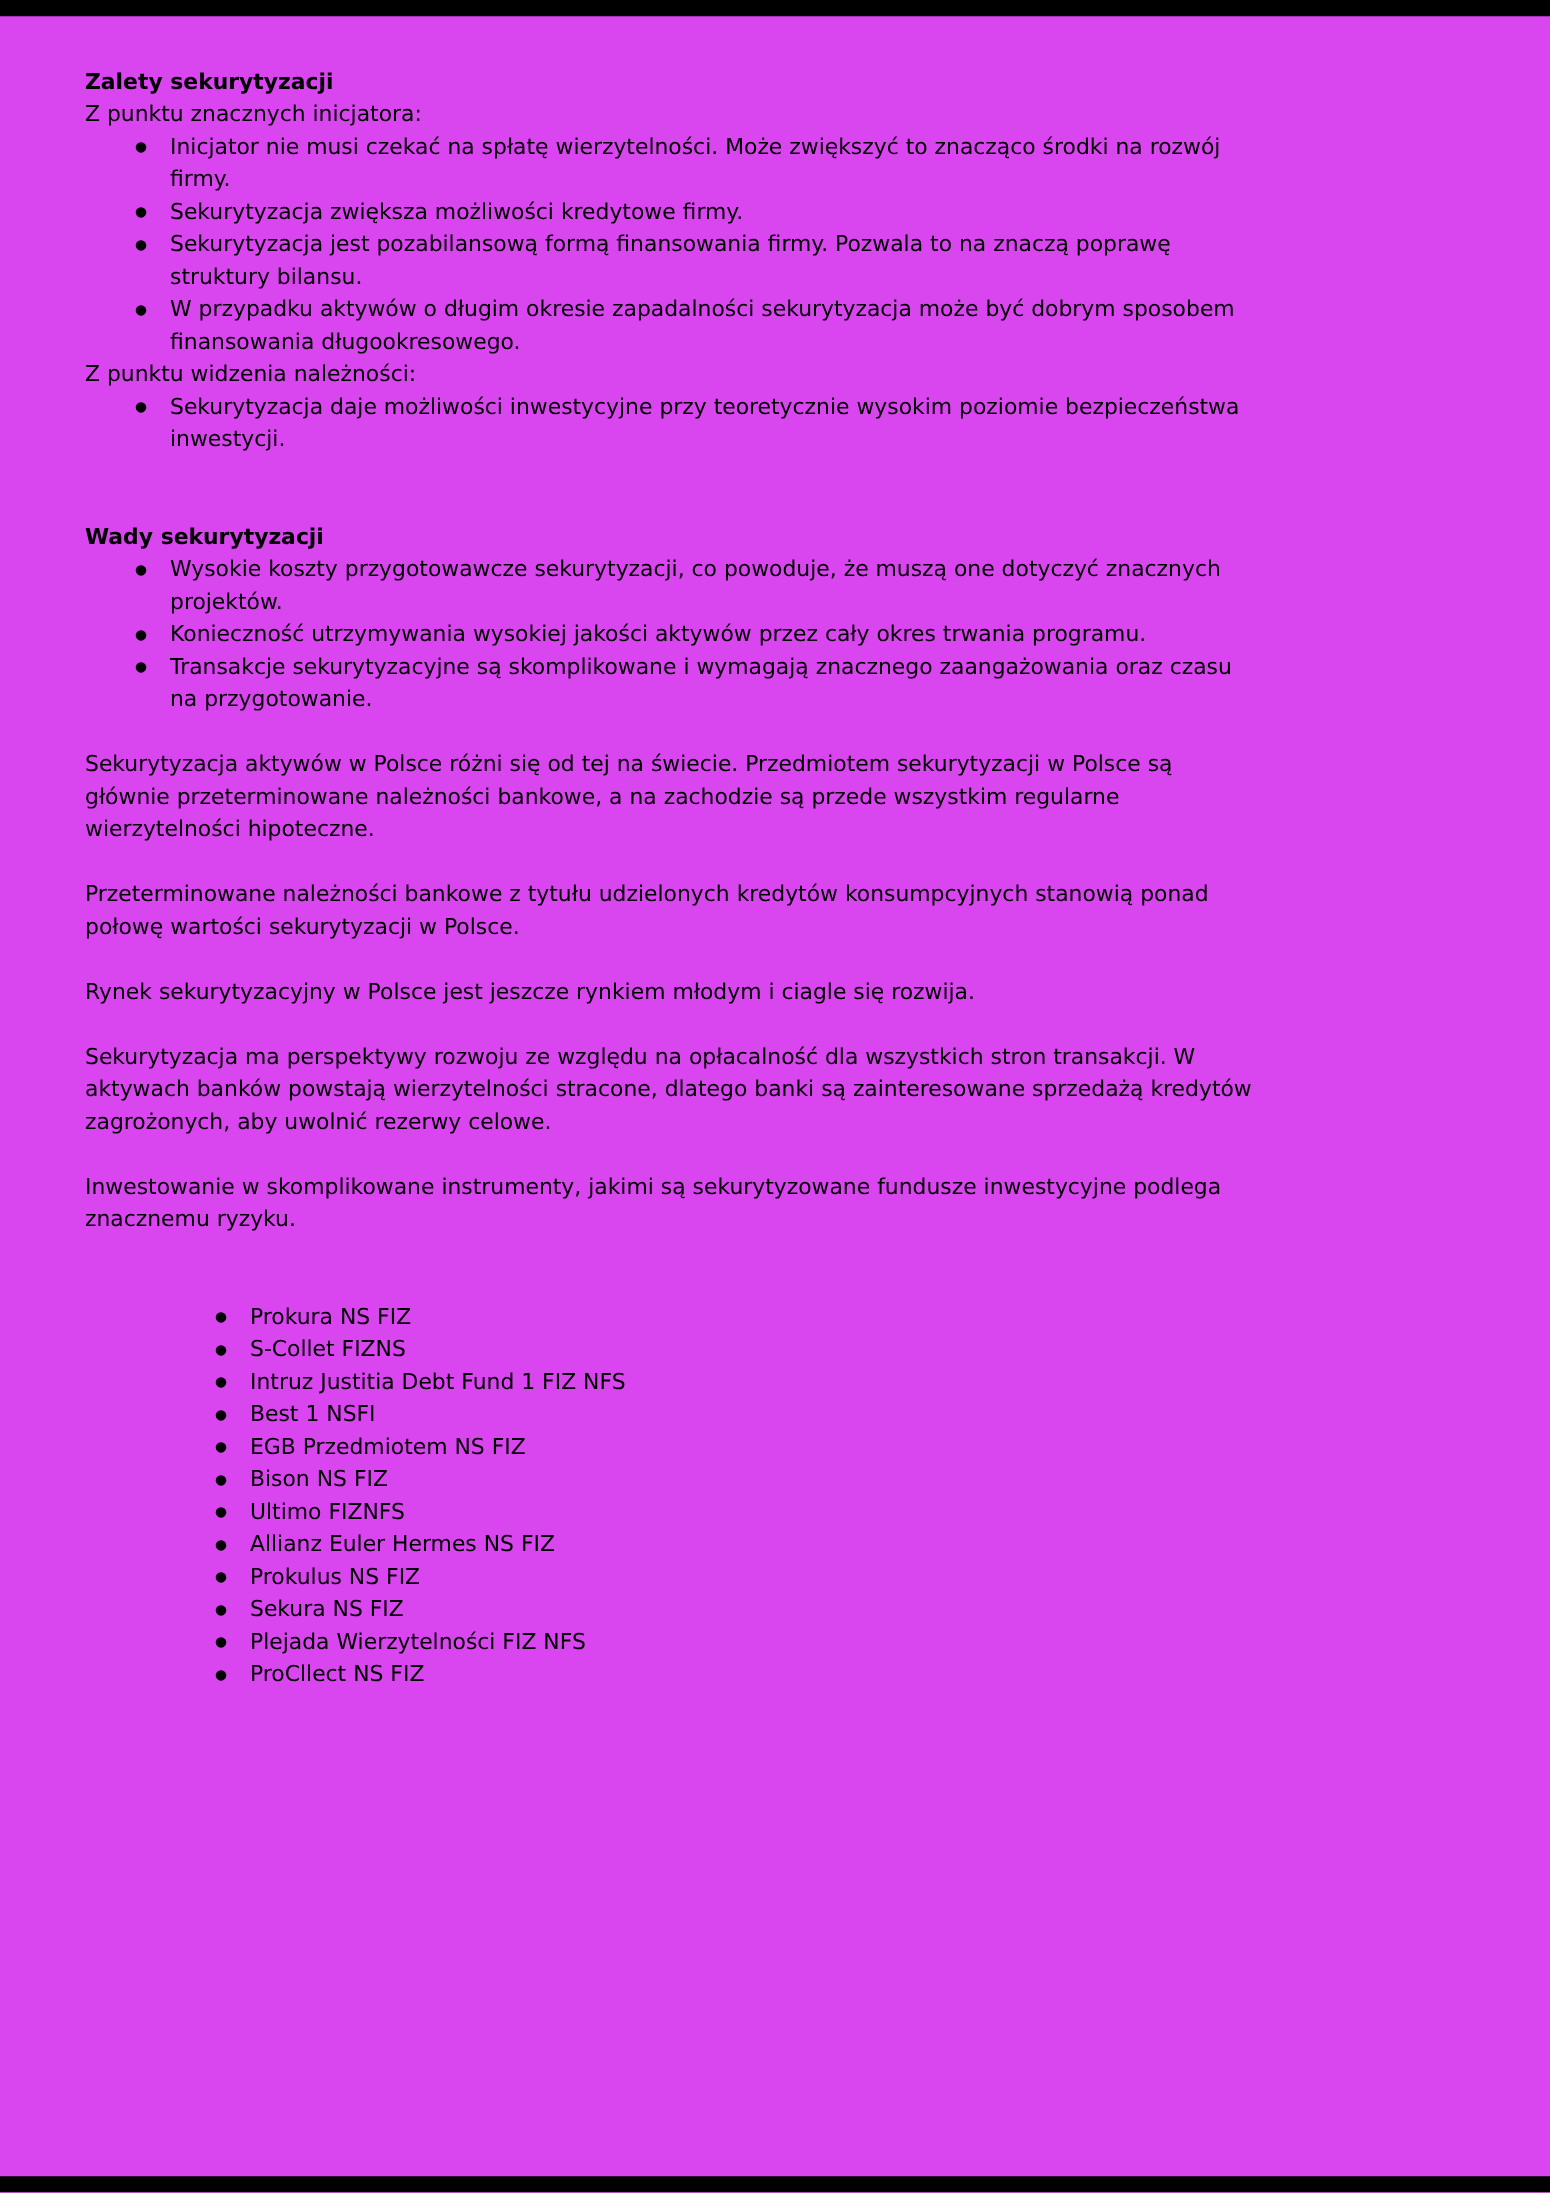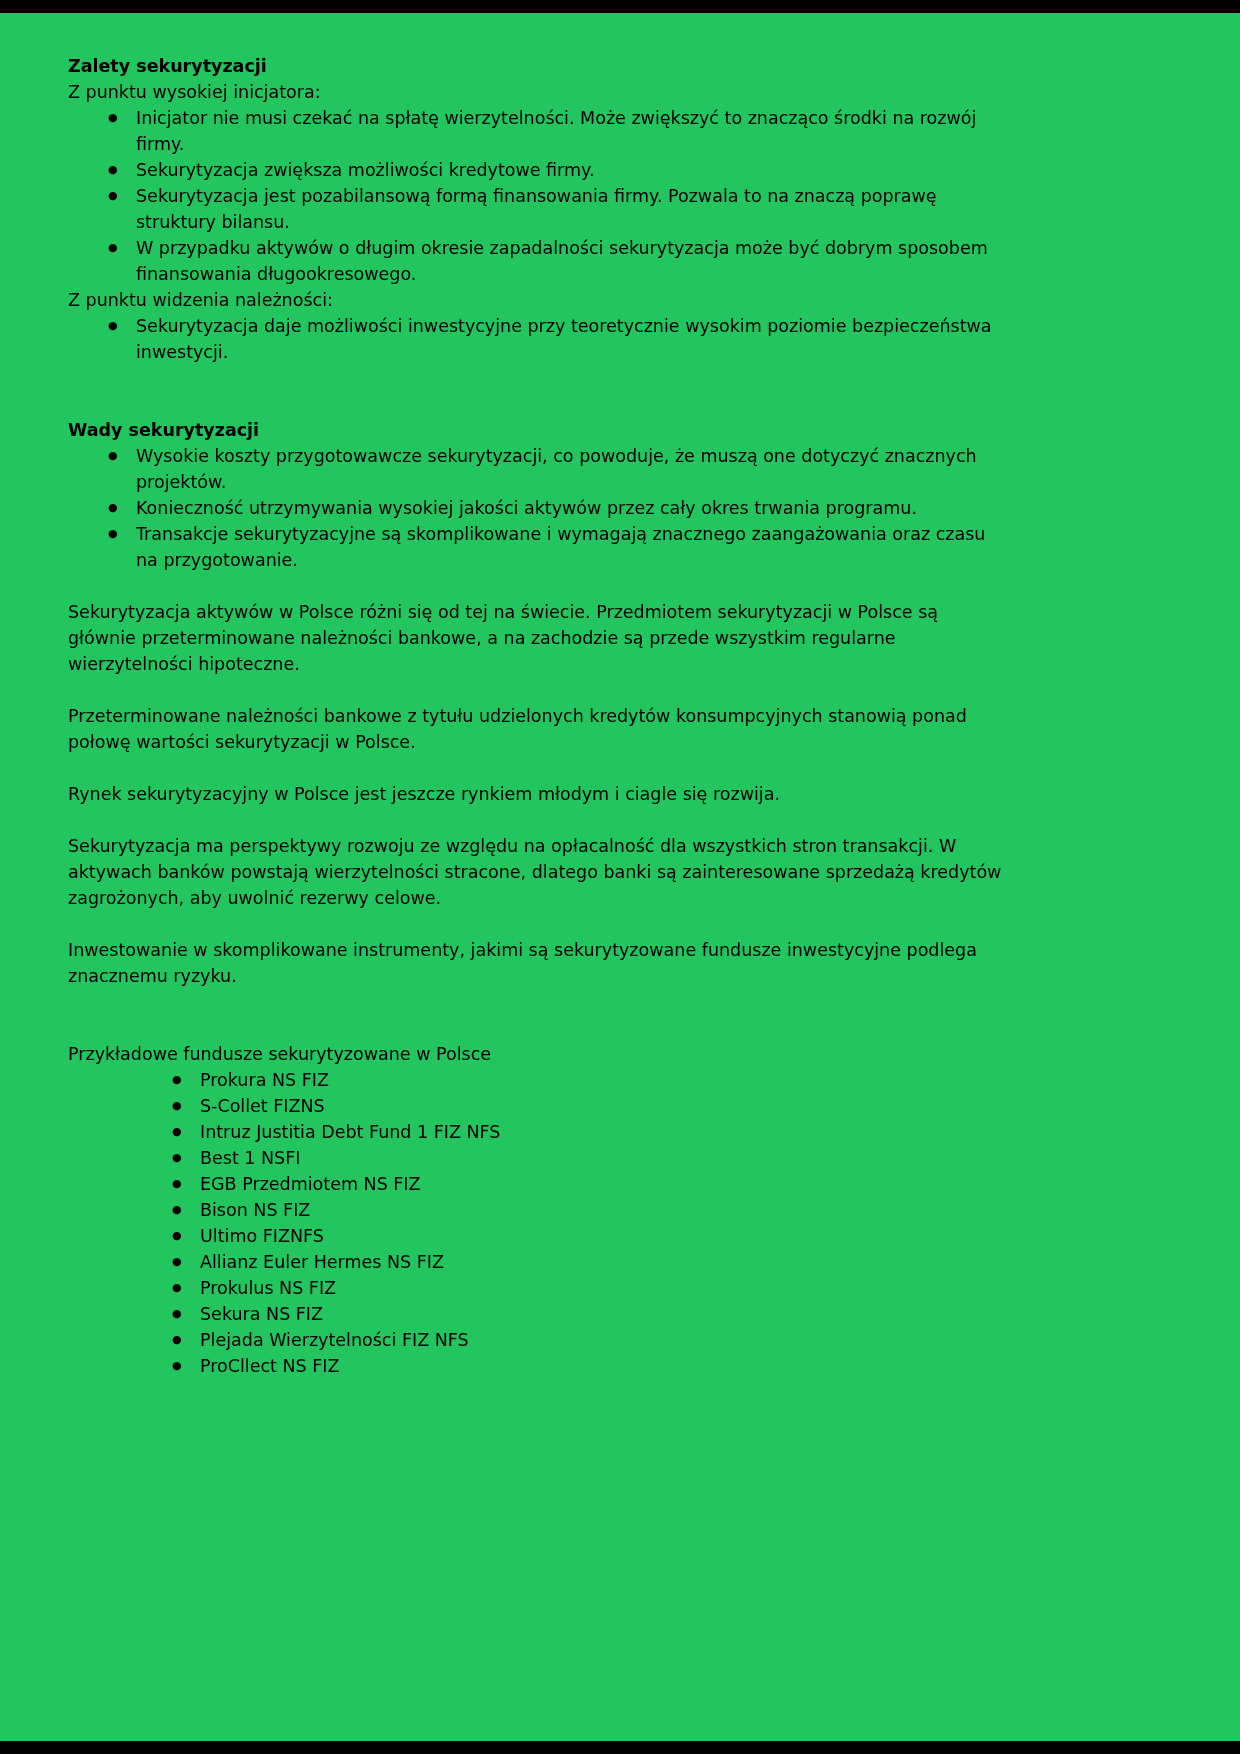--- a/index.html
+++ b/index.html
@@ -7,21 +7,21 @@
   body {
     background: #ffffff;
     width: 1240px;
     font-family: "DejaVu Sans", "Liberation Sans", sans-serif;
     color: #000000;
   }
   .page {
     position: relative;
     width: 1240px;
     height: 1754px;
-    background: #22c55e;
+    background: #d946ef;
     overflow: hidden;
   }
   .bar {
     position: absolute;
     left: 0;
     width: 100%;
     height: 13px;
     background: #000000;
   }
   .bar-top { top: 0; }
@@ -57,21 +57,21 @@
   }
   .li-text { flex: 1 1 auto; }
 </style>
 </head>
 <body>
 
 <div class="page">
   <div class="bar bar-top"></div>
   <div class="content" id="doc-content">
       <h2 class="heading">Zalety sekurytyzacji</h2>
-      <p class="para">Z punktu wysokiej inicjatora:</p>
+      <p class="para">Z punktu znacznych inicjatora:</p>
       <ul class="bullets level-1">
         <li class="bullet-item">
           <span class="marker">●</span>
           <span class="li-text">Inicjator nie musi czekać na spłatę wierzytelności. Może zwiększyć to znacząco środki na rozwój firmy.</span>
         </li>
         <li class="bullet-item">
           <span class="marker">●</span>
           <span class="li-text">Sekurytyzacja zwiększa możliwości kredytowe firmy.</span>
         </li>
         <li class="bullet-item">
@@ -111,21 +111,20 @@
       <div class="spacer" style="height: 26px;"></div>
       <p class="para">Przeterminowane należności bankowe z tytułu udzielonych kredytów konsumpcyjnych stanowią ponad połowę wartości sekurytyzacji w Polsce.</p>
       <div class="spacer" style="height: 26px;"></div>
       <p class="para">Rynek sekurytyzacyjny w Polsce jest jeszcze rynkiem młodym i ciagle się rozwija.</p>
       <div class="spacer" style="height: 26px;"></div>
       <p class="para">Sekurytyzacja ma perspektywy rozwoju ze względu na opłacalność dla wszystkich stron transakcji. W aktywach banków powstają wierzytelności stracone, dlatego banki są zainteresowane sprzedażą kredytów zagrożonych, aby uwolnić rezerwy celowe.</p>
       <div class="spacer" style="height: 26px;"></div>
       <p class="para">Inwestowanie w skomplikowane instrumenty, jakimi są sekurytyzowane fundusze inwestycyjne podlega znacznemu ryzyku.</p>
       <div class="spacer" style="height: 26px;"></div>
       <div class="spacer" style="height: 26px;"></div>
-      <p class="para">Przykładowe fundusze sekurytyzowane w Polsce</p>
       <ul class="bullets level-2">
         <li class="bullet-item">
           <span class="marker">●</span>
           <span class="li-text">Prokura NS FIZ</span>
         </li>
         <li class="bullet-item">
           <span class="marker">●</span>
           <span class="li-text">S-Collet FIZNS</span>
         </li>
         <li class="bullet-item">

